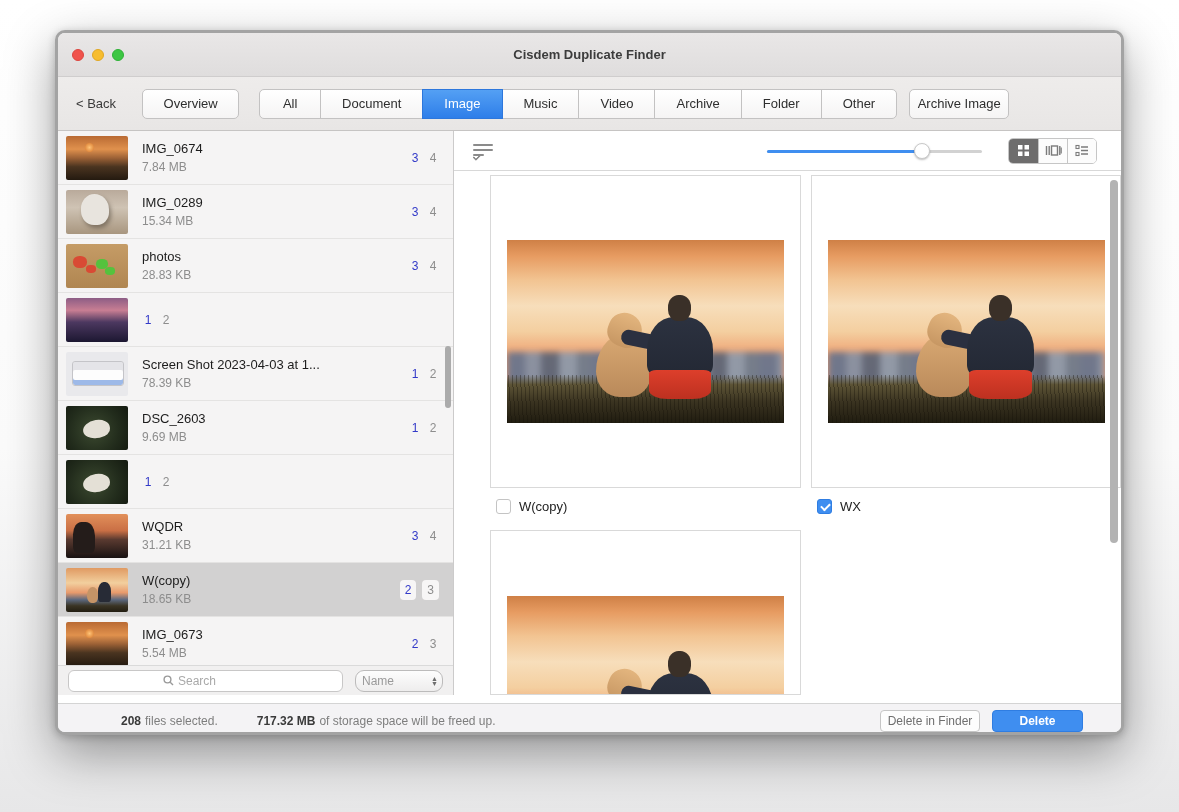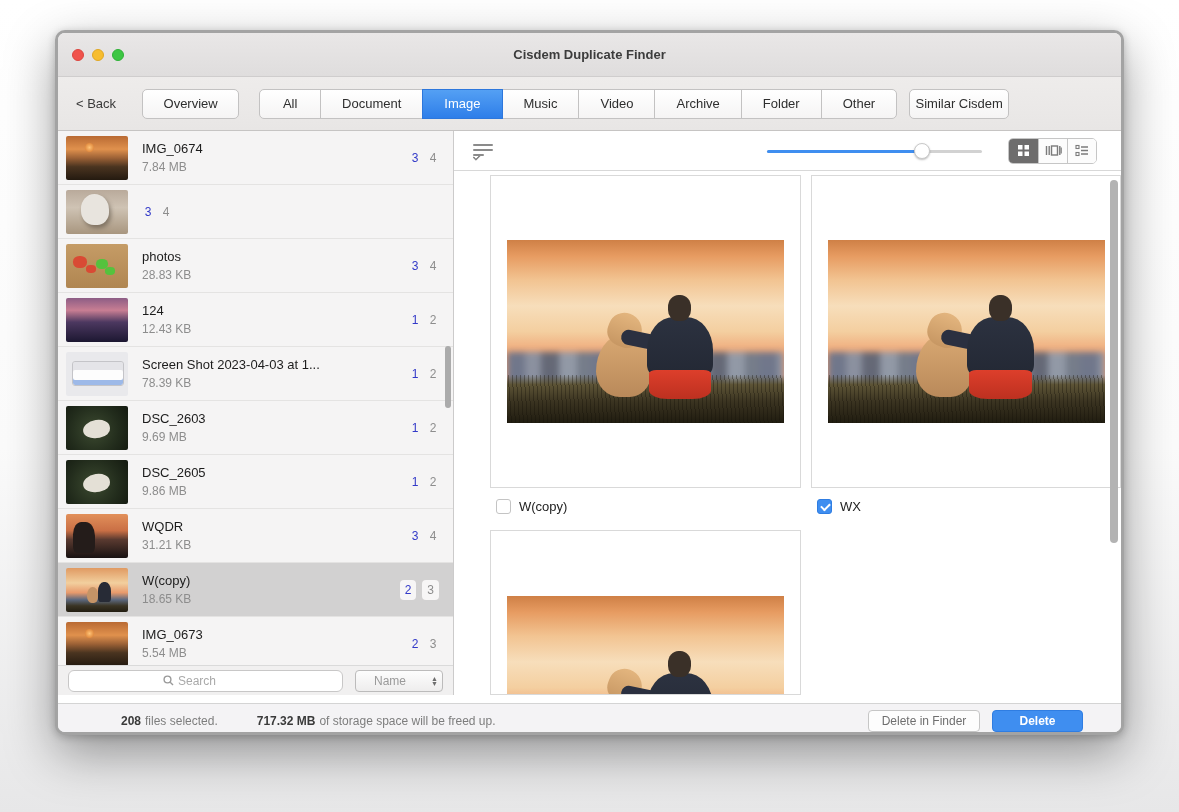--- a/index.html
+++ b/index.html
@@ -92,23 +92,23 @@
     background:#ababab; border-radius:3px; }
 
   
   .searchrow { height:30px; border-top:1px solid #dadada; background:#f1f0f0;
     display:flex; align-items:center; padding:0 10px; gap:12px; }
   .searchbox { flex:1; height:22px; background:#fff; border:1px solid #c8c7c7;
     border-radius:6px; display:flex; align-items:center; justify-content:center; gap:4px; padding:0 8px; }
   .searchbox input { border:none; outline:none; width:70px; font-size:12px; color:#444;
     font-family:"Liberation Sans", sans-serif; background:transparent; }
   .searchbox input::placeholder { color:#a9a9a9; }
-  .namesel { width:88px; height:22px; border:1px solid #bcbbbb; border-radius:4px;
+  .namesel { width:88px; height:22px; border:1px solid #bcbbbb; border-radius:9px;
     background:linear-gradient(180deg,#fdfdfd,#eeeded); display:flex; align-items:center;
-    padding:0 4px 0 18px; }
+    padding:0 4px 0 6px; }
   .namesel .val { flex:1; font-size:12px; color:#9a9a9a; }
   .steppers { display:flex; flex-direction:column; line-height:5px; font-size:7px; color:#6d6d6d; }
 
   
   .main { flex:1; background:#fff; display:flex; flex-direction:column; position:relative; }
   .topstrip { height:40px; display:flex; align-items:center; padding:0 24px 0 19px;
     border-bottom:1px solid #d8d8d8; }
   .sorticon { width:22px; height:16px; position:relative; }
   .sorticon span { position:absolute; left:0; height:2px; background:#8b8b8b; border-radius:1px; }
   .sorticon .l1 { top:1px; width:20px; } .sorticon .l2 { top:6px; width:20px; }
@@ -168,21 +168,21 @@
 
   
   .gapstrip { height:8px; background:#fff; }
   .footer { height:35px; background:#f4f3f5; border-top:1px solid #d4d4d4;
     display:flex; align-items:center; padding:0 38px 0 28px; }
   .status { font-size:12px; color:#7d7d7d; }
   .status b { color:#3a3a3a; font-weight:700;margin-left:35px; }
   .status span { margin-right:4px; }
   .footer-btns { margin-left:auto; display:flex; gap:12px; }
   .f-btn { height:22px; border-radius:4px; font-size:12px; display:flex; align-items:center; justify-content:center; }
-  .delete-finder { width:112px; background:#fdfdfd; border:1px solid #c6c6c6; color:#6f6f6f; }
+  .delete-finder { width:100px; background:#fdfdfd; border:1px solid #c6c6c6; color:#6f6f6f; }
   .delete-main { width:91px; background:#3f8ef0; border:1px solid #2f7de2; color:#fff; font-weight:700; }
 </style>
 </head>
 <body>
 
 <div class="window">
 
   <div class="titlebar">
     <div class="traffic">
       <div class="tl red"></div>
@@ -198,21 +198,21 @@
     <div class="tabs">
       <div class="tab">All</div>
       <div class="tab">Document</div>
       <div class="tab active">Image</div>
       <div class="tab">Music</div>
       <div class="tab">Video</div>
       <div class="tab">Archive</div>
       <div class="tab">Folder</div>
       <div class="tab">Other</div>
     </div>
-    <div class="btn simimg-btn">Similar Cisdem</div>
+    <div class="btn simimg-btn">Archive Image</div>
   </div>
 
   <div class="content">
 
     <div class="sidebar">
       <div class="filelist">
 
         <div class="row">
           <div class="thumb t-road"></div>
           <div class="meta">
@@ -220,44 +220,44 @@
             <div class="fsize">7.84 MB</div>
           </div>
           <div class="counts">
             <span class="c-sel">3</span>
             <span class="c-tot">4</span>
           </div>
         </div>
 
         <div class="row">
           <div class="thumb t-sculpt"></div>
+          <div class="meta">
+            <div class="fname">IMG_0289</div>
+            <div class="fsize">15.34 MB</div>
+          </div>
           <div class="counts">
             <span class="c-sel">3</span>
             <span class="c-tot">4</span>
           </div>
         </div>
 
         <div class="row">
           <div class="thumb t-gummy"></div>
           <div class="meta">
             <div class="fname">photos</div>
             <div class="fsize">28.83 KB</div>
           </div>
           <div class="counts">
             <span class="c-sel">3</span>
             <span class="c-tot">4</span>
           </div>
         </div>
 
         <div class="row">
           <div class="thumb t-lake"></div>
-          <div class="meta">
-            <div class="fname">124</div>
-            <div class="fsize">12.43 KB</div>
-          </div>
           <div class="counts">
             <span class="c-sel">1</span>
             <span class="c-tot">2</span>
           </div>
         </div>
 
         <div class="row">
           <div class="thumb t-shot"></div>
           <div class="meta">
             <div class="fname">Screen Shot 2023-04-03 at 1...</div>
@@ -276,24 +276,20 @@
             <div class="fsize">9.69 MB</div>
           </div>
           <div class="counts">
             <span class="c-sel">1</span>
             <span class="c-tot">2</span>
           </div>
         </div>
 
         <div class="row">
           <div class="thumb t-dogf"></div>
-          <div class="meta">
-            <div class="fname">DSC_2605</div>
-            <div class="fsize">9.86 MB</div>
-          </div>
           <div class="counts">
             <span class="c-sel">1</span>
             <span class="c-tot">2</span>
           </div>
         </div>
 
         <div class="row">
           <div class="thumb t-wqdr"></div>
           <div class="meta">
             <div class="fname">WQDR</div>

